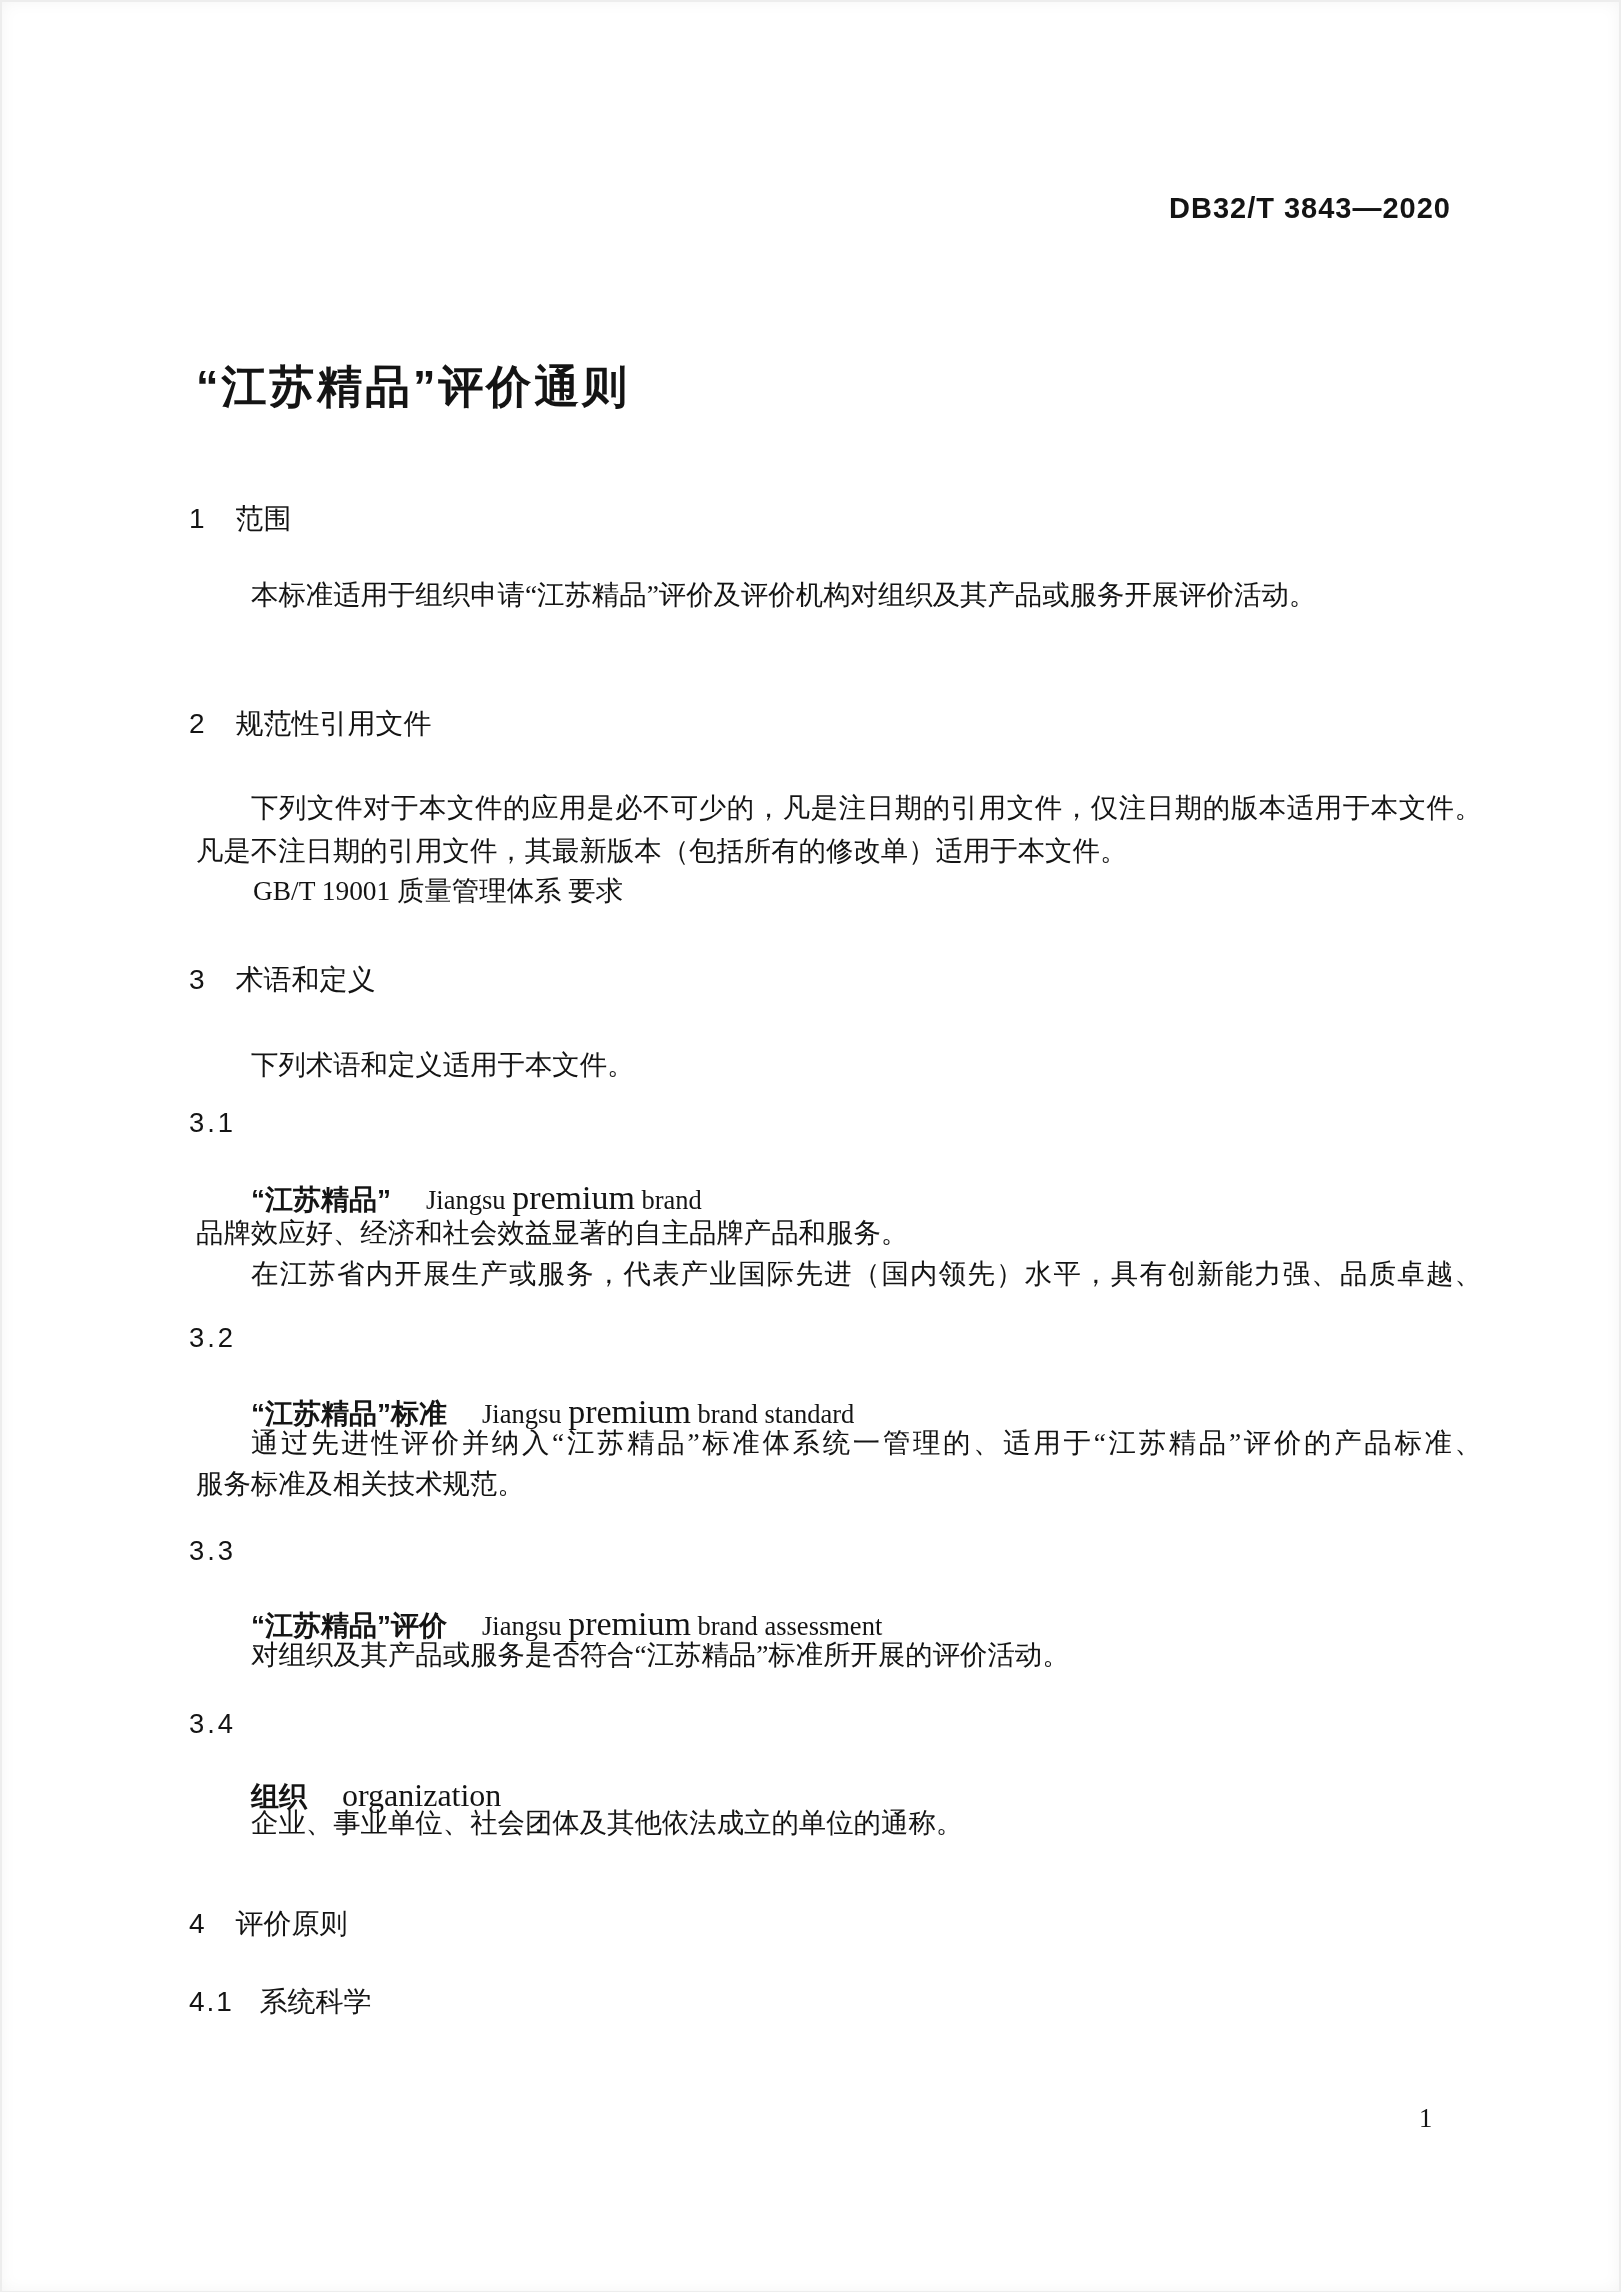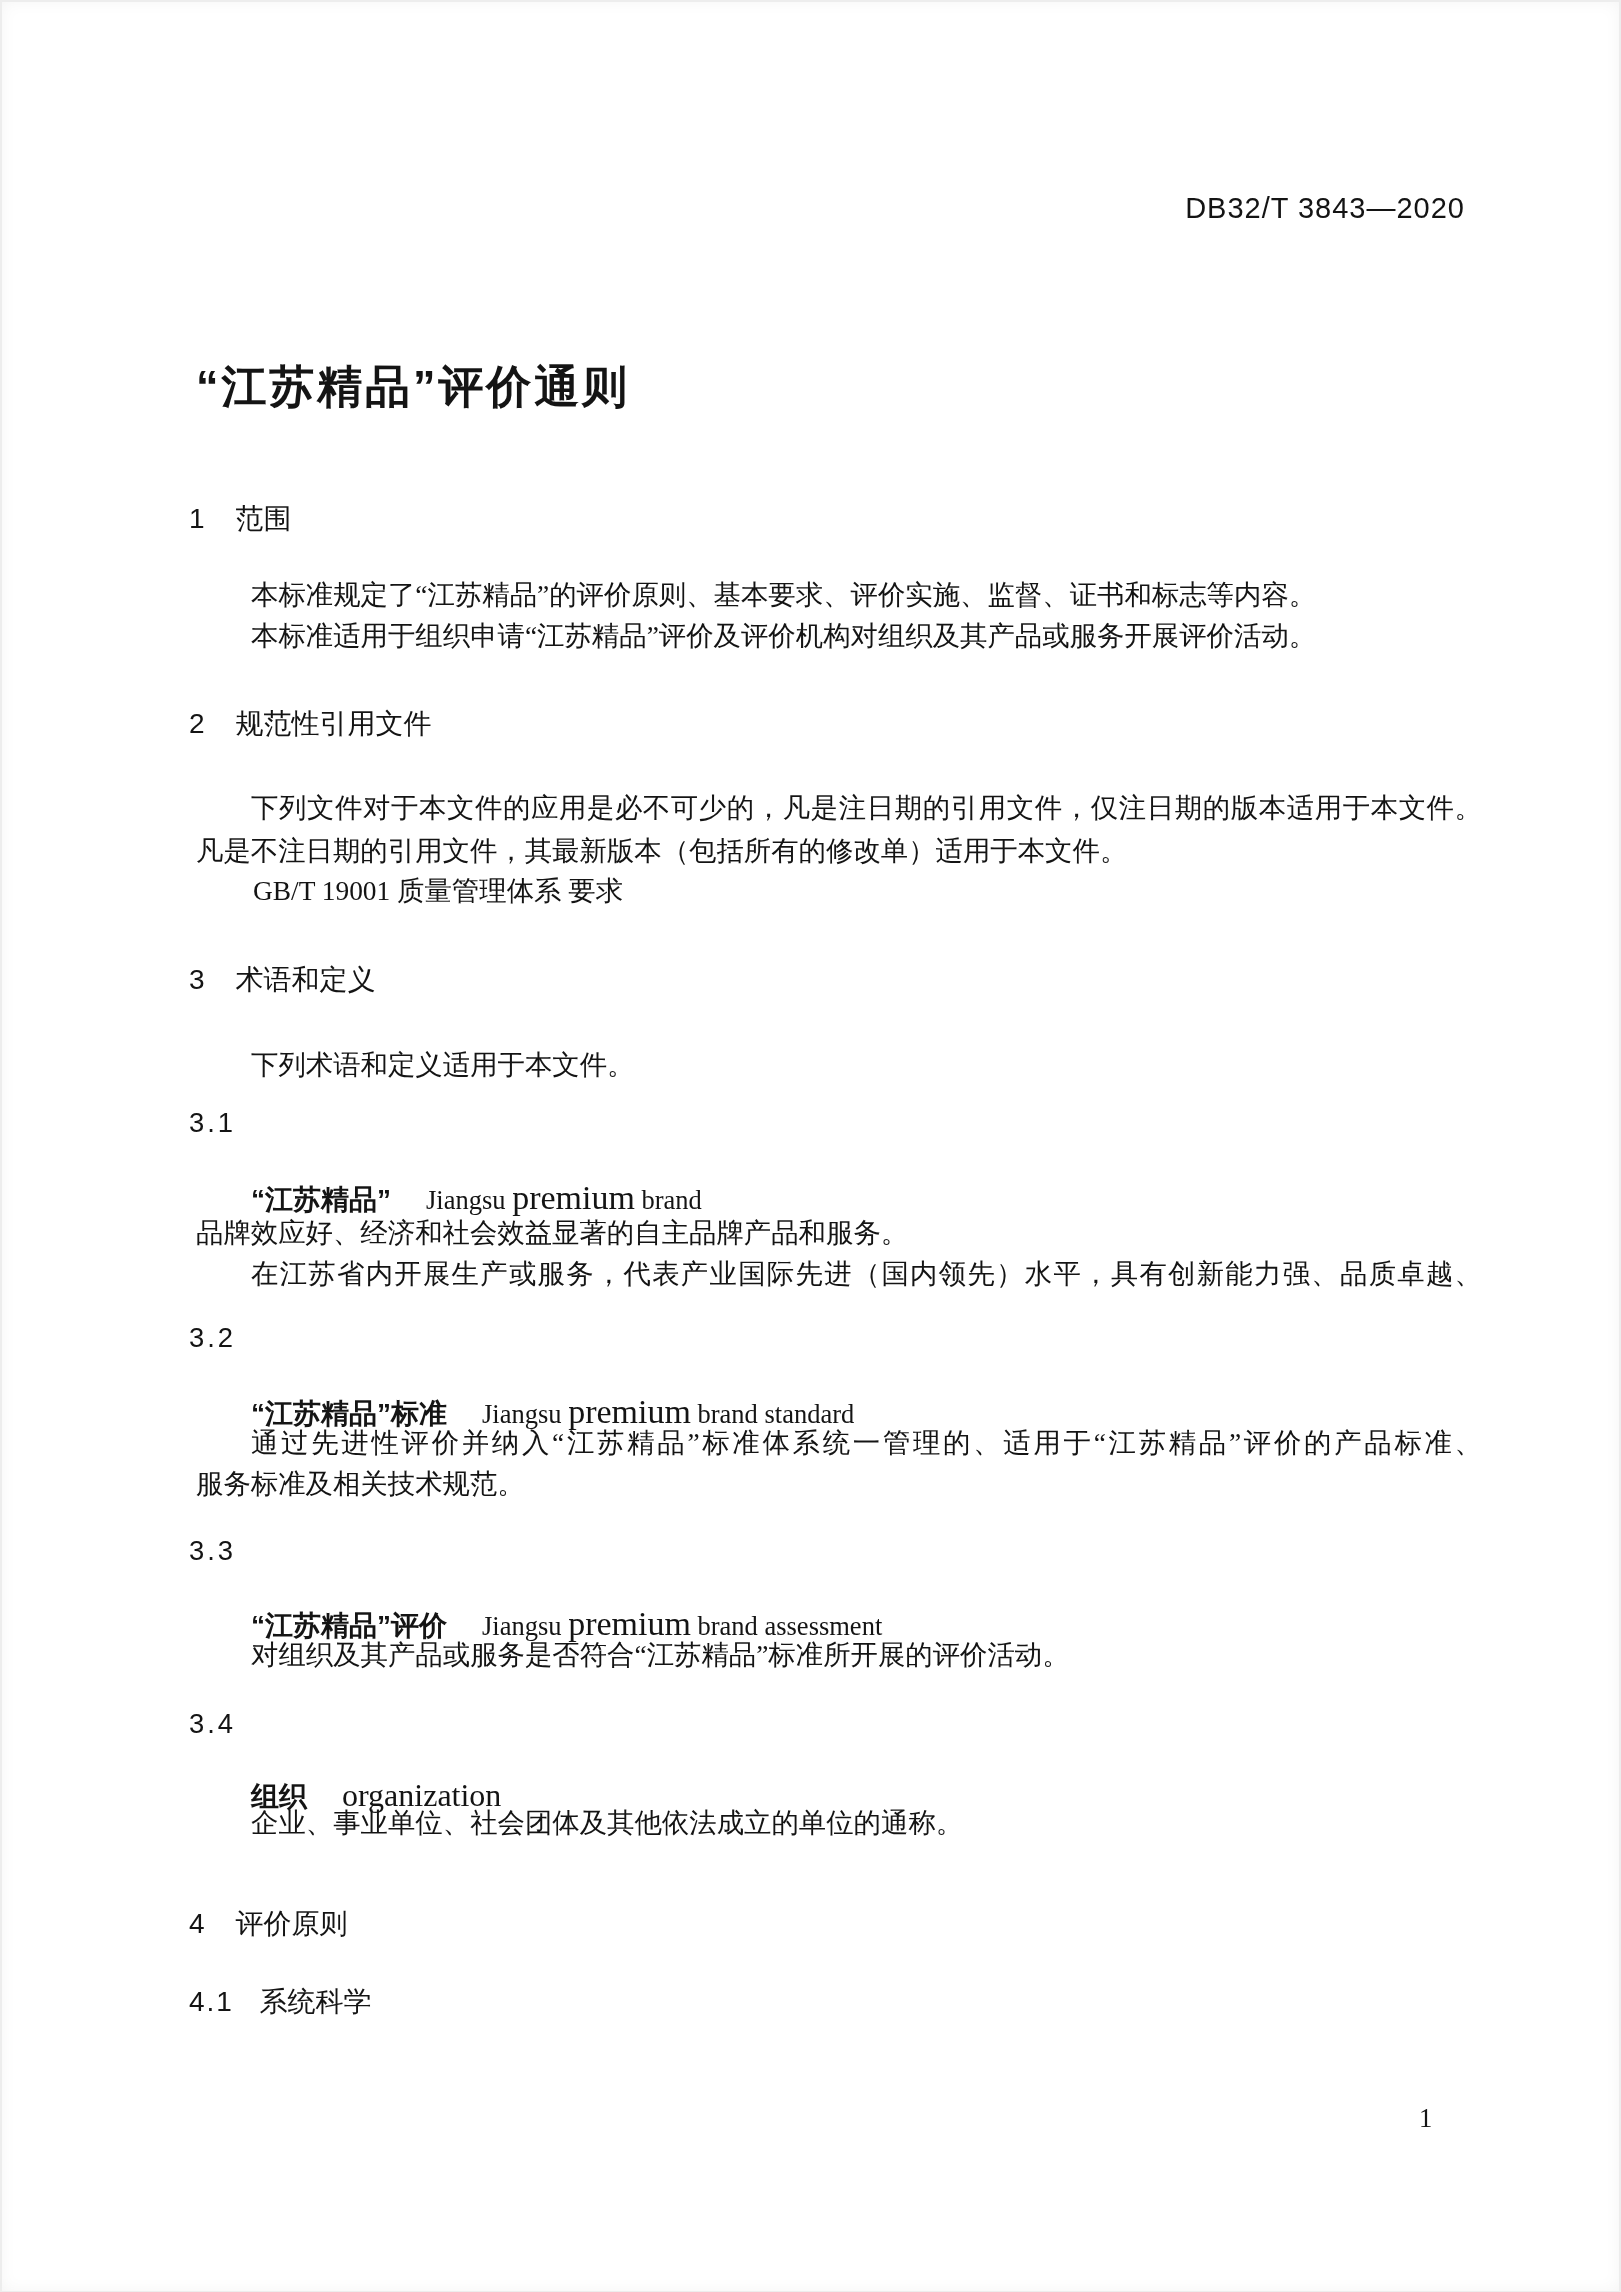--- a/index.html
+++ b/index.html
@@ -9,23 +9,23 @@
     margin:0 auto;
     background:#ffffff;
     color:#141414;
     box-shadow:inset 0 0 0 2px #ededed, inset 0 0 17.6px rgba(0,0,0,0.05);
     font-family:"Liberation Serif", serif;
     overflow:hidden;
   }
   .abs{position:absolute;}
   
   .doc-number{
-    top:192px;right:156px;
+    top:192px;right:170px;
     font-family:"Liberation Sans", sans-serif;
-    font-weight:normal;font-size:29px;letter-spacing:1px;
+    font-weight:bold;font-size:29px;letter-spacing:1px;
     white-space:nowrap;
   }
   
   .doc-title{
     top:357px;left:196px;width:1286px;
     font-family:"Liberation Sans", sans-serif;
     font-weight:bold;font-size:45px;letter-spacing:2.9px;
     white-space:nowrap;
   }
   
@@ -77,21 +77,20 @@
 <div class="page">
 
   <div class="abs doc-number">DB32/T 3843—2020</div>
 
   <div class="abs doc-title">“江苏精品”评价通则</div>
 
   <div class="abs clause-heading" style="top:500px">
     <span class="num">1</span><span>范围</span>
   </div>
   <div class="abs body-block" style="top:575px">
-    <div class="body-line indent">本标准规定了“江苏精品”的评价原则、基本要求、评价实施、监督、证书和标志等内容。</div>
     <div class="body-line indent">本标准适用于组织申请“江苏精品”评价及评价机构对组织及其产品或服务开展评价活动。</div>
   </div>
 
   <div class="abs clause-heading" style="top:705px">
     <span class="num">2</span><span>规范性引用文件</span>
   </div>
   <div class="abs body-block" style="top:787px;line-height:43px">
     <div class="body-line indent full">下列文件对于本文件的应用是必不可少的，凡是注日期的引用文件，仅注日期的版本适用于本文件。</div>
     <div class="body-line">凡是不注日期的引用文件，其最新版本（包括所有的修改单）适用于本文件。</div>
   </div>

